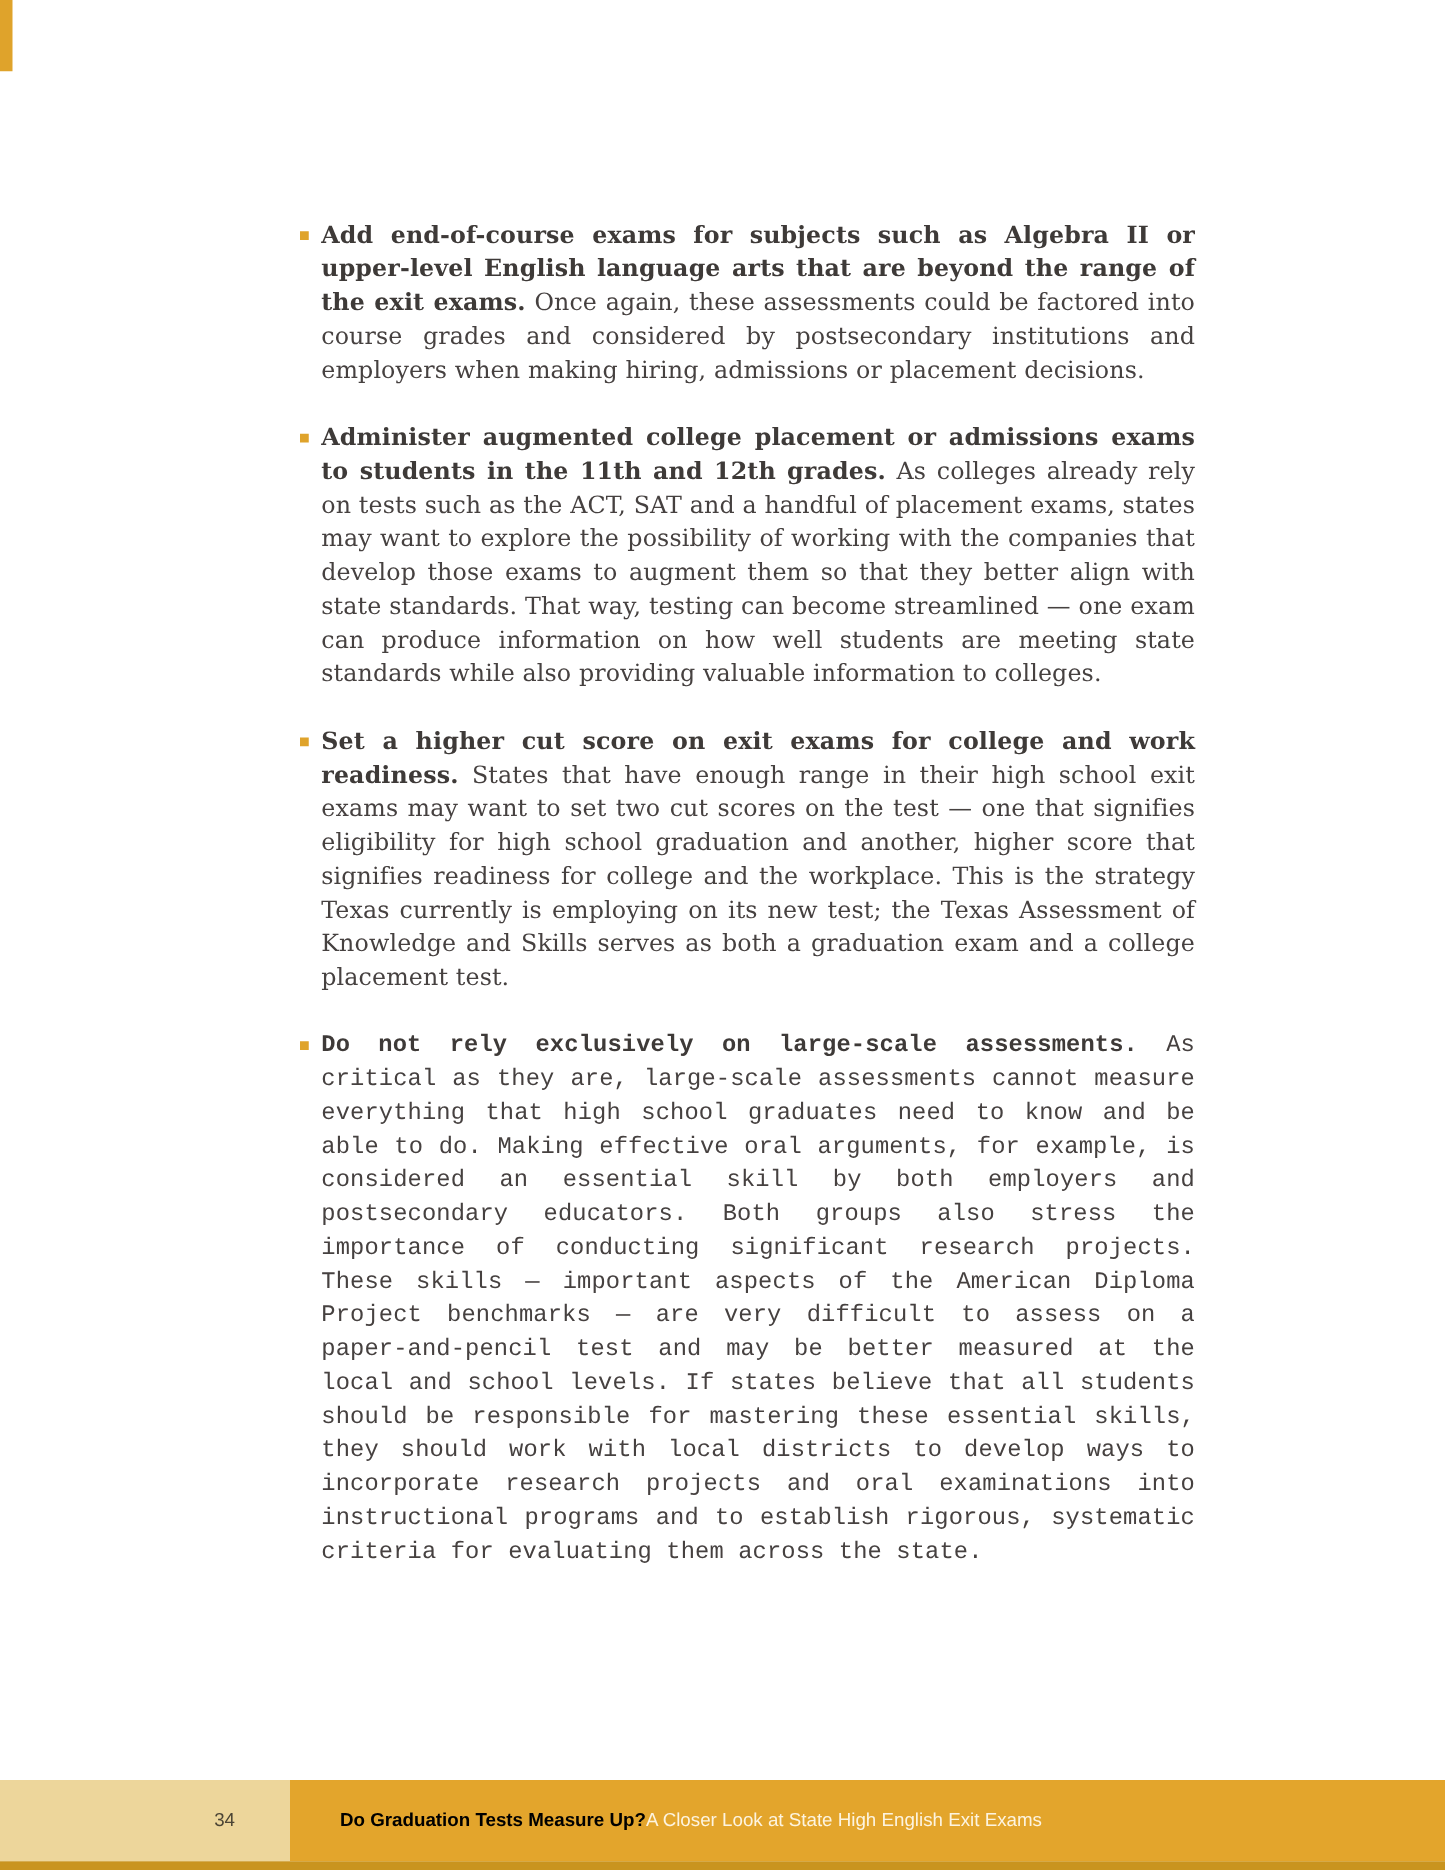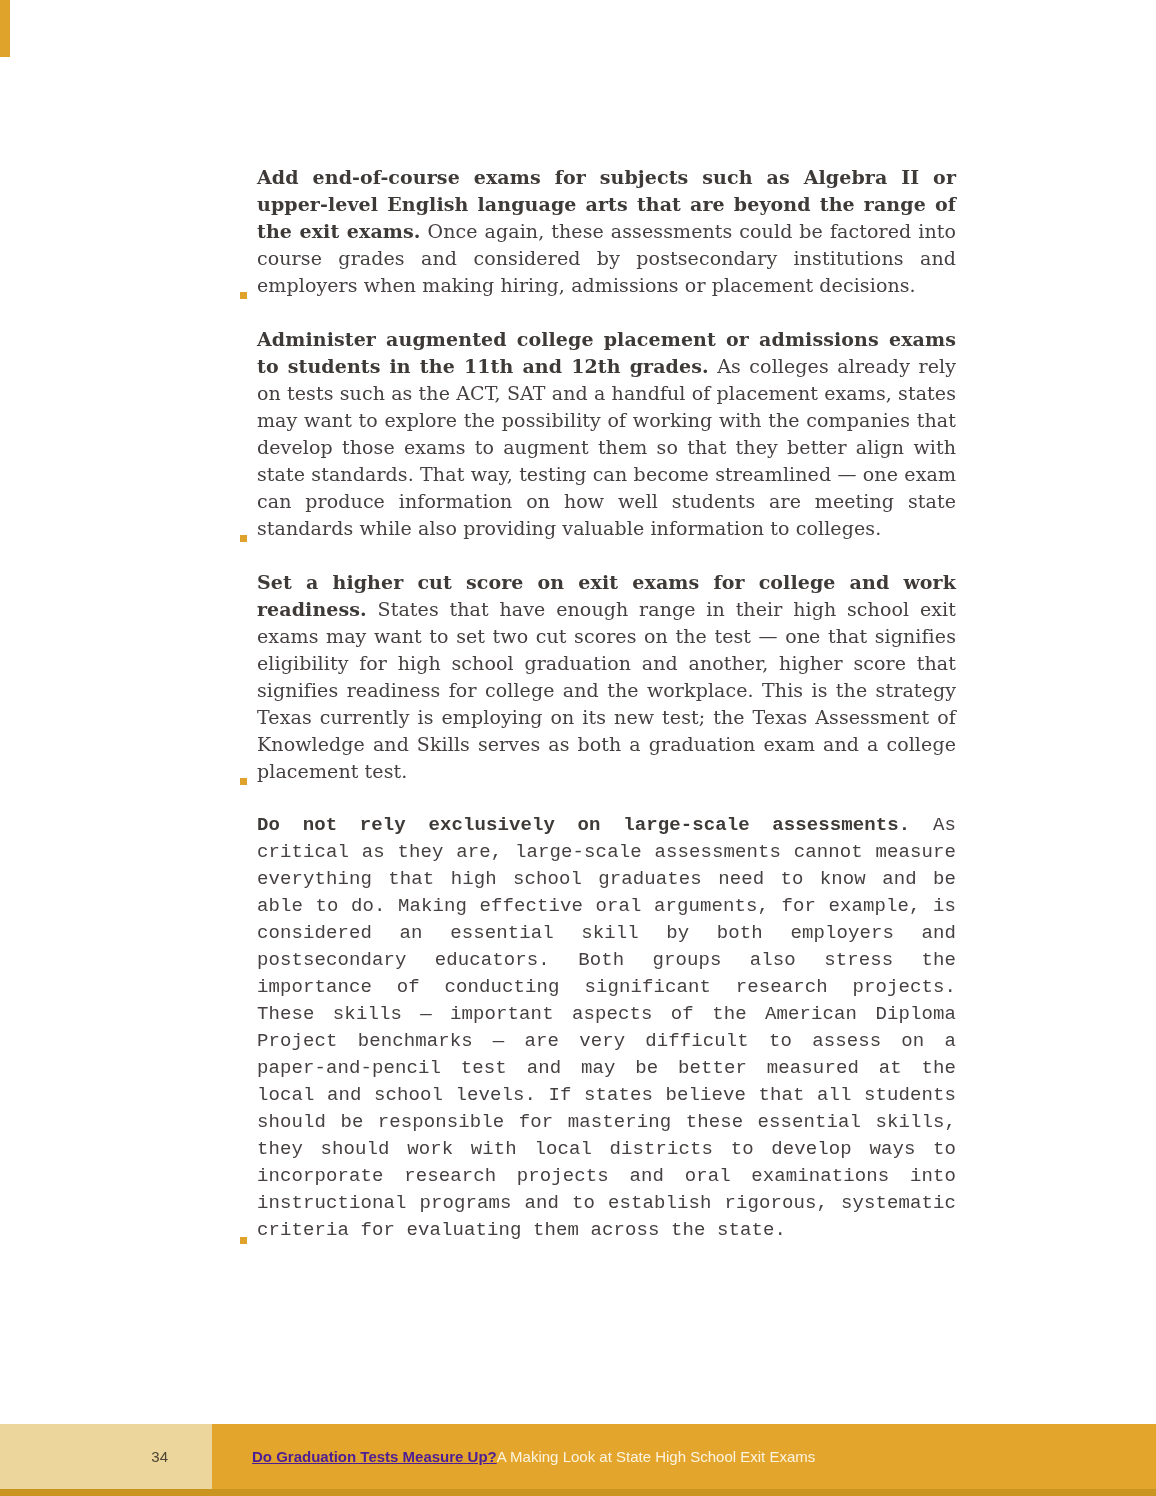--- a/index.html
+++ b/index.html
@@ -27,22 +27,23 @@
 
   
   .content {
     position: absolute;
     left: 240px;
     top: 164px;
     width: 716px;
   }
   .bullet-item {
     display: flex;
-    align-items: flex-end;
+    align-items: flex-start;
     margin-bottom: 27px;
+    margin-top: 11px;
   }
   .bullet-square {
     flex: 0 0 auto;
     width: 7px;
     height: 7px;
     background: #dfa32b;
     margin-top: 10px;
     margin-right: 10px;
   }
   .bullet-text {
@@ -62,42 +63,41 @@
     position: absolute;
     left: 0;
     top: 1424px;
     width: 1156px;
     height: 65px;
     display: flex;
     font-family: "Liberation Sans", sans-serif;
     font-size: 15px;
   }
   .footer-left {
-    width: 212px;
+    width: 232px;
     box-sizing: border-box;
     background: #edd69b;
     display: flex;
     align-items: center;
     justify-content: flex-end;
     padding-right: 44px;
     color: #4c4535;
   }
   .footer-right {
     flex: 1;
     background: #e3a52c;
     display: flex;
     align-items: center;
     padding-left: 40px;
     color: #ffffff;
     box-sizing: border-box;
   }
   .ft-bold {
     font-weight: bold;
-    color: #4c1d95;
-    text-decoration: underline;
+    color: #000000;
   }
   .ft-rest {
     color: #fdf4e0;
   }
   .bottom-strip {
     position: absolute;
     left: 0;
     top: 1489px;
     width: 1156px;
     height: 7px;
@@ -140,17 +140,17 @@
   </div>
 
 </div>
 
 <div class="footer">
   <div class="footer-left">
     <span>34</span>
   </div>
   <div class="footer-right">
     <span class="ft-bold">Do Graduation Tests Measure Up?</span>
-      <span class="ft-rest"> A Making Look at State High School Exit Exams</span>
+      <span class="ft-rest"> A Closer Look at State High English Exit Exams</span>
   </div>
 </div>
 
 <div class="bottom-strip"></div>
 
 </body></html>

